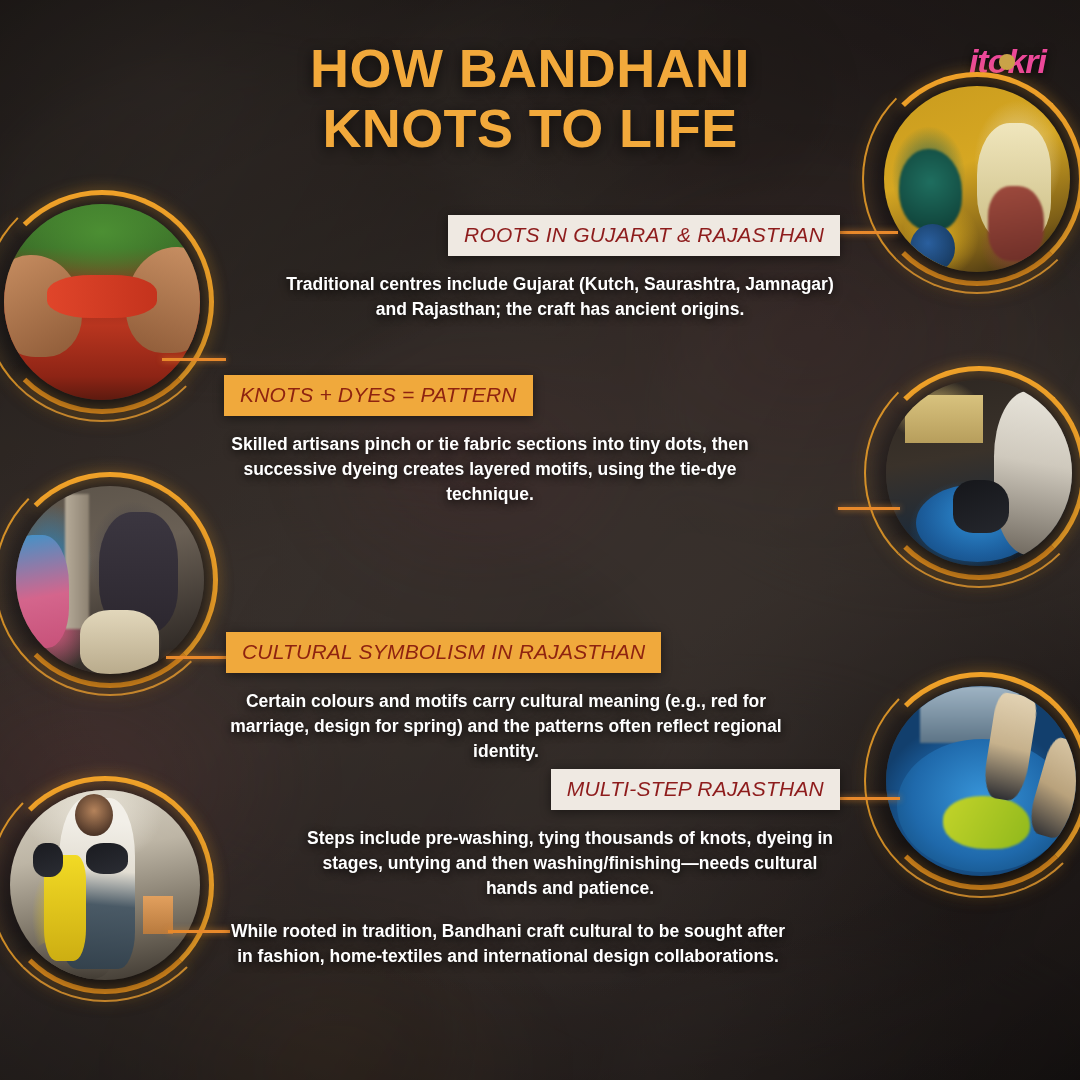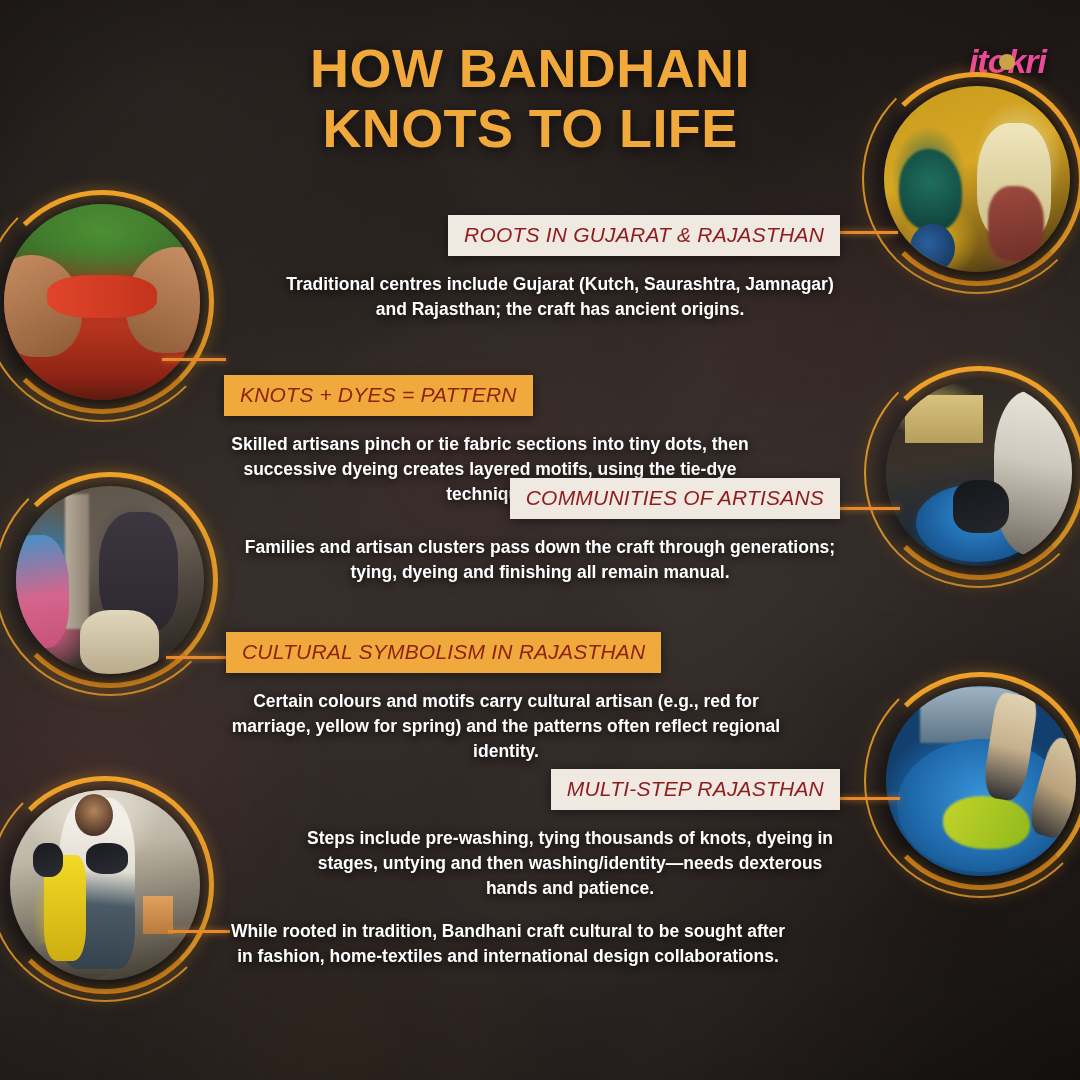--- a/index.html
+++ b/index.html
@@ -326,35 +326,31 @@
     <div class="body right">Traditional centres include Gujarat (Kutch, Saurashtra, Jamnagar) and Rajasthan; the craft has ancient origins.</div>
   </div>
 
   <div class="conn" style="left:162px; top:358px; width:64px;"></div>
   <div class="sec" style="left:224px; top:340px; width:532px; text-align:left;margin-top:35px;">
     <div class="hdr amber">KNOTS + DYES = PATTERN</div>
     <div class="body left">Skilled artisans pinch or tie fabric sections into tiny dots, then successive dyeing creates layered motifs, using the tie-dye technique.</div>
   </div>
 
   <div class="conn" style="left:838px; top:507px; width:62px;"></div>
-  <div class="sec" style="left:240px; top:478px; width:600px; text-align:right;">
-    <div class="hdr cream">COMMUNITIES OF ARTISANS</div>
-    <div class="body right">Families and artisan clusters pass down the craft through generations; tying, dyeing and finishing all remain manual.</div>
-  </div>
 
   <div class="conn" style="left:166px; top:656px; width:62px;"></div>
   <div class="sec" style="left:226px; top:632px; width:560px; text-align:left;">
     <div class="hdr amber">CULTURAL SYMBOLISM IN RAJASTHAN</div>
-    <div class="body left">Certain colours and motifs carry cultural artisan (e.g., red for marriage, yellow for spring) and the patterns often reflect regional identity.</div>
+    <div class="body left">Certain colours and motifs carry cultural meaning (e.g., red for marriage, design for spring) and the patterns often reflect regional identity.</div>
   </div>
 
   <div class="conn" style="left:838px; top:797px; width:62px;"></div>
   <div class="sec" style="left:300px; top:769px; width:540px; text-align:right;">
     <div class="hdr cream">MULTI-STEP RAJASTHAN</div>
-    <div class="body right">Steps include pre-washing, tying thousands of knots, dyeing in stages, untying and then washing/identity—needs dexterous hands and patience.</div>
+    <div class="body right">Steps include pre-washing, tying thousands of knots, dyeing in stages, untying and then washing/finishing—needs cultural hands and patience.</div>
   </div>
 
   <div class="conn" style="left:168px; top:930px; width:62px;"></div>
   <div class="sec" style="left:228px; top:903px; width:560px; text-align:left;">
     <div class="body left">While rooted in tradition, Bandhani craft cultural to be sought after in fashion, home-textiles and international design collaborations.</div>
   </div>
 
 </div>
 
 </body></html>

